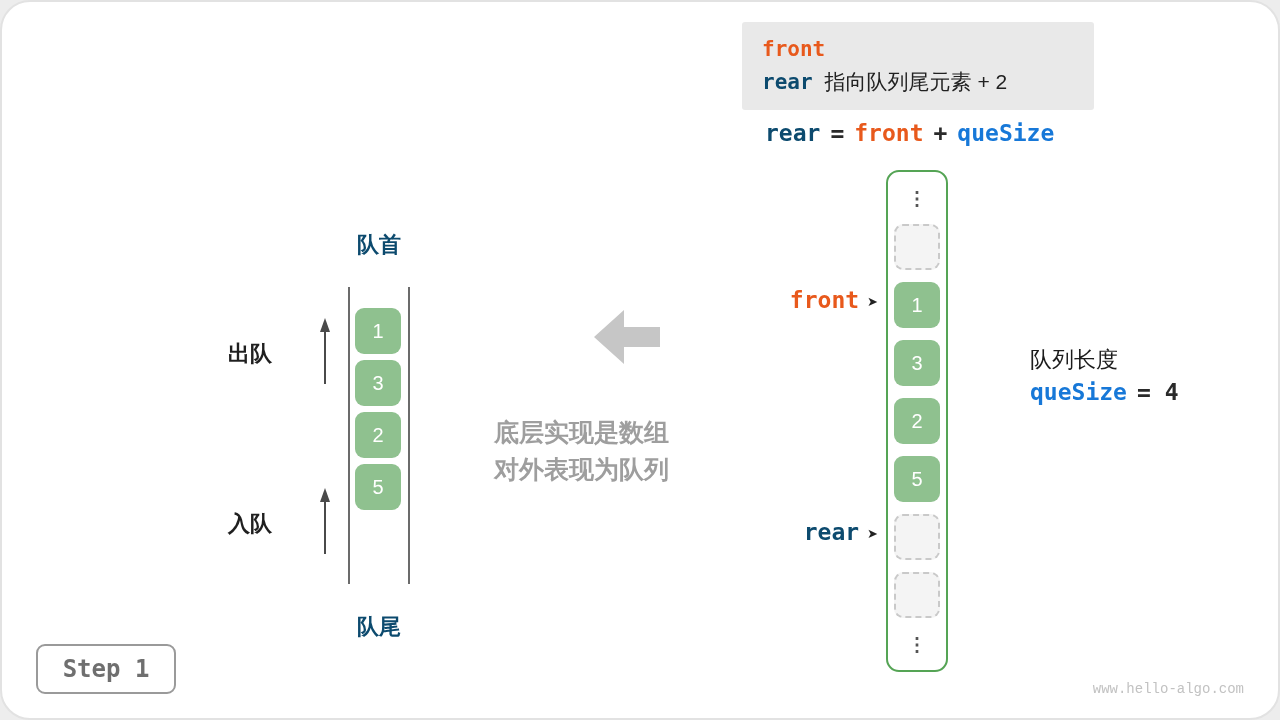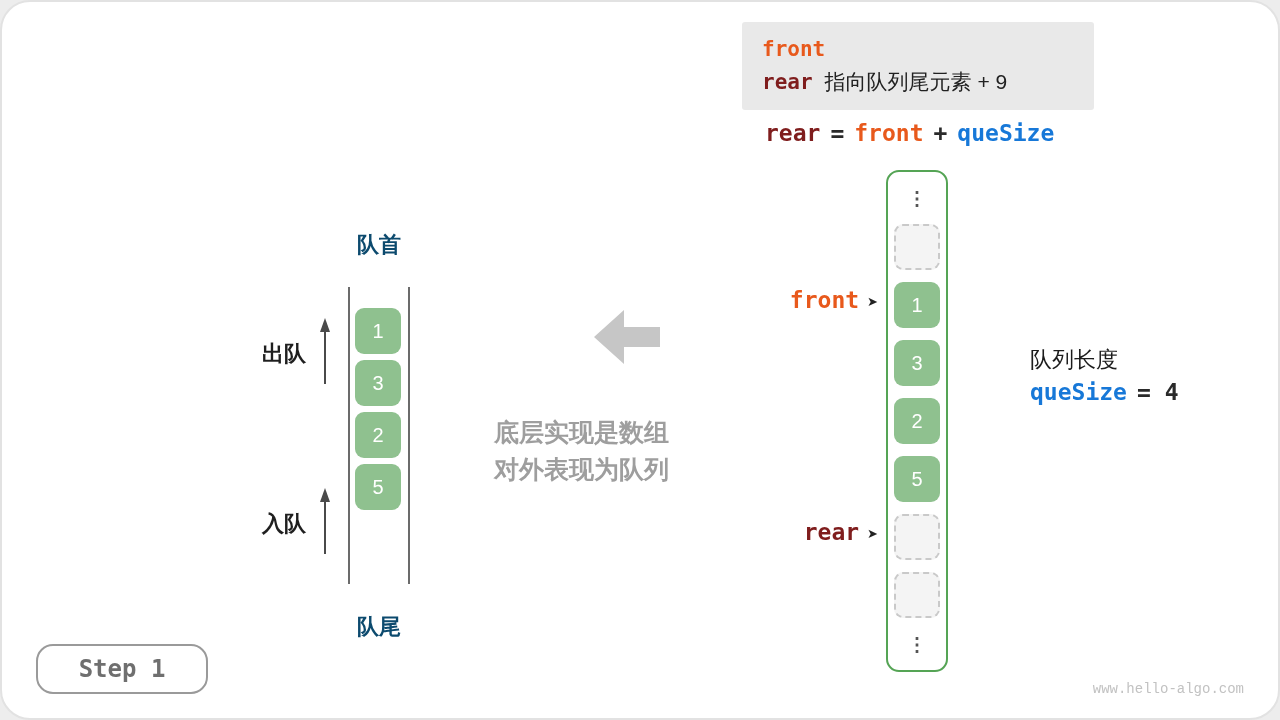--- a/index.html
+++ b/index.html
@@ -2,21 +2,21 @@
 <html><head>
 <meta charset="utf-8">
 <title>Queue Array Implementation Diagram</title>
 <style>
   * { margin:0; padding:0; box-sizing:border-box; }
   html,body { width:1280px; height:720px; overflow:hidden; background:#ededed; font-family:"Liberation Sans", sans-serif; }
   .canvas { position:absolute; top:0; left:0; width:1280px; height:720px; background:#ffffff; border:2px solid #e2e2e2; border-radius:30px; overflow:hidden; }
 
   .mono { font-family:"DejaVu Sans Mono", monospace; font-weight:bold; }
   .c-orange { color:#E8591C;text-align:center; }
-  .c-teal   { color:#7f1d1d; }
+  .c-teal   { color:#0c4a6e; }
   .c-blue   { color:#1778D8; }
   .c-dark   { color:#2a2a2a; }
 
   
   .info-box { position:absolute; left:740px; top:20px; width:352px; height:88px; background:#e9e9e9;
               border-radius:3px; padding:10px 20px; display:flex; flex-direction:column; justify-content:center;
               gap:7px; font-size:21px; color:#212121; }
   .info-line { display:flex; align-items:baseline; gap:12px; white-space:nowrap; }
 
   
@@ -25,21 +25,21 @@
   
   .lq-head, .lq-tail { position:absolute; left:330px; width:94px; text-align:center; font-size:22px; font-weight:bold; color:#0c4a6e; }
   .lq-head { top:228px; }
   .lq-tail { top:610px; }
   .lq-line { position:absolute; top:285px; width:2px; height:297px; background:#6b6b6b; }
   .lq-line.left { left:346px; }
   .lq-line.right { left:406px; }
   .lq-cells { position:absolute; left:353px; top:306px; display:flex; flex-direction:column; gap:6px; }
   .q-cell { width:46px; height:46px; background:#8FC18F; border-radius:9px; color:#ffffff; font-size:20px;
             display:flex; align-items:center; justify-content:center; }
-  .deq-label, .enq-label { position:absolute; left:226px; width:78px; text-align:right; font-size:22px; font-weight:bold; color:#1f1f1f; }
+  .deq-label, .enq-label { position:absolute; left:226px; width:78px; text-align:left; font-size:22px; font-weight:bold; color:#1f1f1f; }
   .deq-label { top:337px; }
   .enq-label { top:507px; }
   .op-arrow { position:absolute; left:316px; }
   .op-arrow.deq { top:316px; }
   .op-arrow.enq { top:486px; }
 
   
   .center-arrow { position:absolute; left:592px; top:308px; }
   .center-caption { position:absolute; left:492px; top:412px; width:270px; text-align:left;
                     font-size:25px; font-weight:bold; color:#9E9E9E; line-height:37px; }
@@ -57,39 +57,39 @@
   .pointer { position:absolute; left:706px; width:170px; text-align:right; font-size:23px; white-space:nowrap; }
   .pointer.front { top:285px; }
   .pointer.rear { top:517px; }
   .pointer-arrow { font-size:13px; color:#222; margin-left:8px; vertical-align:2px; }
 
   
   .len-label { position:absolute; left:1028px; top:343px; font-size:22px; color:#1c1c1c; }
   .quesize-line { position:absolute; left:1028px; top:377px; font-size:23px; display:flex; gap:10px; align-items:baseline; }
 
   
-  .step-badge { position:absolute; left:34px; top:642px; width:172px; height:50px; border:2px solid #9a9a9a;
-                border-radius:17px; display:flex; align-items:center; justify-content:center; background:#fff;
+  .step-badge { position:absolute; left:34px; top:642px; width:140px; height:50px; border:2px solid #9a9a9a;
+                border-radius:9px; display:flex; align-items:center; justify-content:center; background:#fff;
                 font-family:"DejaVu Sans Mono", monospace; font-weight:bold; font-size:24px; color:#6f6f6f; }
 
   .watermark { position:absolute; right:34px; top:679px; font-size:14px; color:#c2c2c2;
                font-family:Liberation Mono, monospace; }
 </style>
 </head>
 <body>
 
 <div class="canvas">
 
   <div class="info-box">
     <div class="info-line">
       <span class="mono c-orange">front</span>
     </div>
     <div class="info-line">
       <span class="mono c-teal">rear</span>
-      <span>指向队列尾元素 + 9</span>
+      <span>指向队列尾元素 + 2</span>
     </div>
   </div>
 
   <div class="formula">
     <span class="mono c-teal">rear</span>
     <span class="mono c-dark">=</span>
     <span class="mono c-orange">front</span>
     <span class="mono c-dark">+</span>
     <span class="mono c-blue">queSize</span>
   </div>

